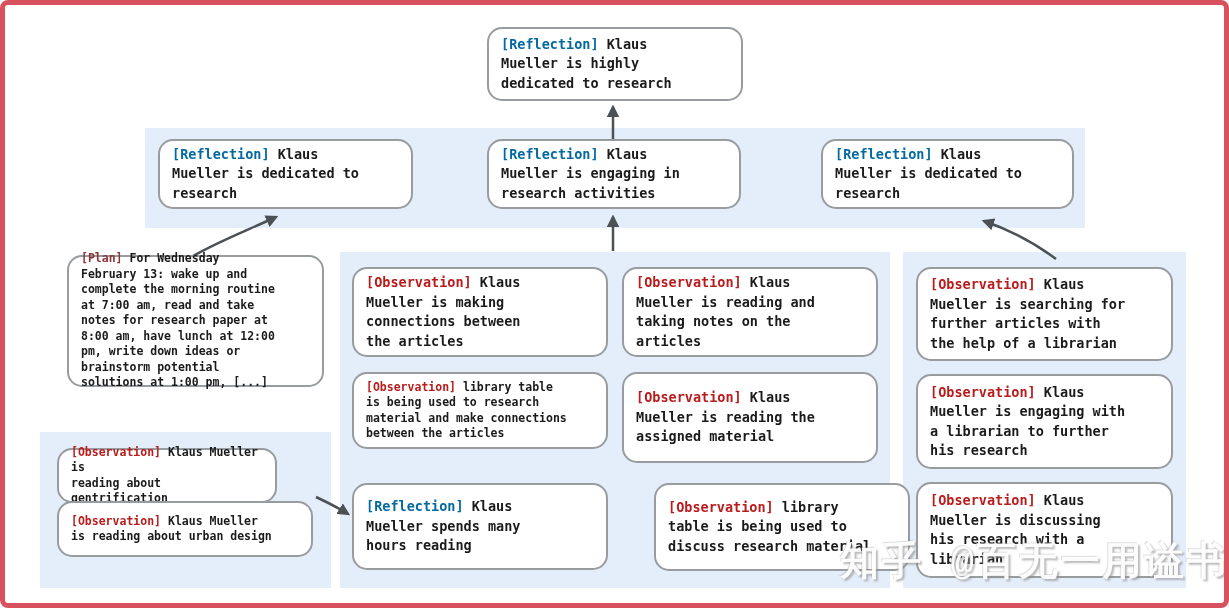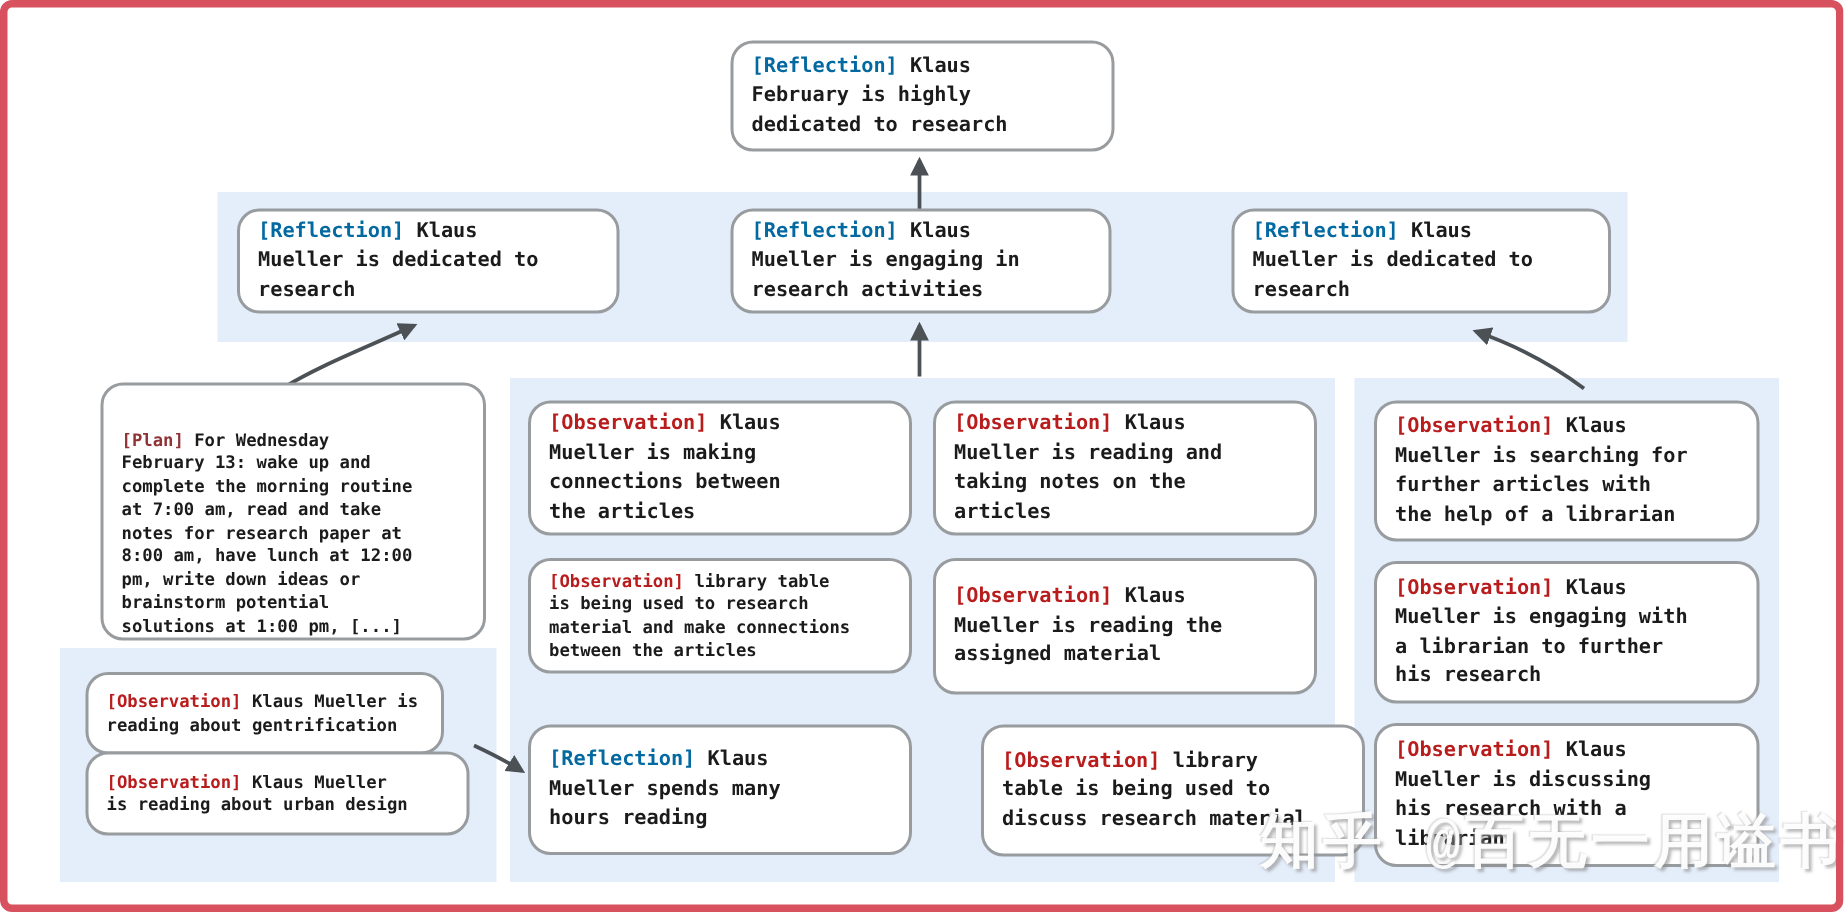--- a/index.html
+++ b/index.html
@@ -53,21 +53,21 @@
   </defs>
   <path d="M 613 141 V 107" stroke="#4c5156" stroke-width="2.5" fill="none" marker-end="url(#ah)"></path>
   <path d="M 613 251 V 217" stroke="#4c5156" stroke-width="2.5" fill="none" marker-end="url(#ah)"></path>
   <path d="M 188 259 C 214 243 246 231 276 217" stroke="#4c5156" stroke-width="2.5" fill="none" marker-end="url(#ah)"></path>
   <path d="M 1056 259 C 1032 241 1010 230 984 221" stroke="#4c5156" stroke-width="2.5" fill="none" marker-end="url(#ah)"></path>
   <path d="M 316 497 C 331 504 340 509 348 514" stroke="#4c5156" stroke-width="2.5" fill="none" marker-end="url(#ah)"></path>
 </svg>
 
 <div class="box fs-lg" style="left:487px;top:27px;width:256px;height:74px;">
   <div class="content"><span class="tag-r">[Reflection]</span> <span class="txt">Klaus
-February is highly
+Mueller is highly
 dedicated to research</span></div>
 </div>
 
 <div class="box fs-lg" style="left:158px;top:139px;width:255px;height:70px;">
   <div class="content"><span class="tag-r">[Reflection]</span> <span class="txt">Klaus
 Mueller is dedicated to
 research</span></div>
 </div>
 
 <div class="box fs-lg" style="left:487px;top:139px;width:254px;height:70px;">
@@ -75,33 +75,33 @@
 Mueller is engaging in
 research activities</span></div>
 </div>
 
 <div class="box fs-lg" style="left:821px;top:139px;width:253px;height:70px;">
   <div class="content"><span class="tag-r">[Reflection]</span> <span class="txt">Klaus
 Mueller is dedicated to
 research</span></div>
 </div>
 
-<div class="box fs-sm" style="left:67px;top:255px;width:257px;height:172px;align-items:flex-end;">
+<div class="box fs-sm" style="left:67px;top:255px;width:257px;height:132px;">
   <div class="content"><span class="tag-p">[Plan]</span> <span class="txt">For Wednesday
 February 13: wake up and
 complete the morning routine
 at 7:00 am, read and take
 notes for research paper at
 8:00 am, have lunch at 12:00
 pm, write down ideas or
 brainstorm potential
 solutions at 1:00 pm, [...]</span></div>
 </div>
 
-<div class="box fs-sm" style="left:57px;top:448px;width:239px;height:55px;">
+<div class="box fs-sm" style="left:57px;top:448px;width:220px;height:55px;">
   <div class="content"><span class="tag-o">[Observation]</span> <span class="txt">Klaus Mueller is
 reading about gentrification</span></div>
 </div>
 
 <div class="box fs-sm" style="left:57px;top:501px;width:256px;height:56px;">
   <div class="content"><span class="tag-o">[Observation]</span> <span class="txt">Klaus Mueller
 is reading about urban design</span></div>
 </div>
 
 <div class="box fs-lg" style="left:352px;top:267px;width:256px;height:90px;">

